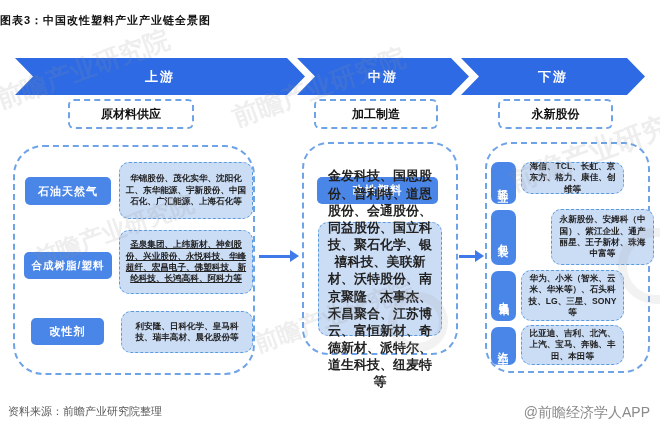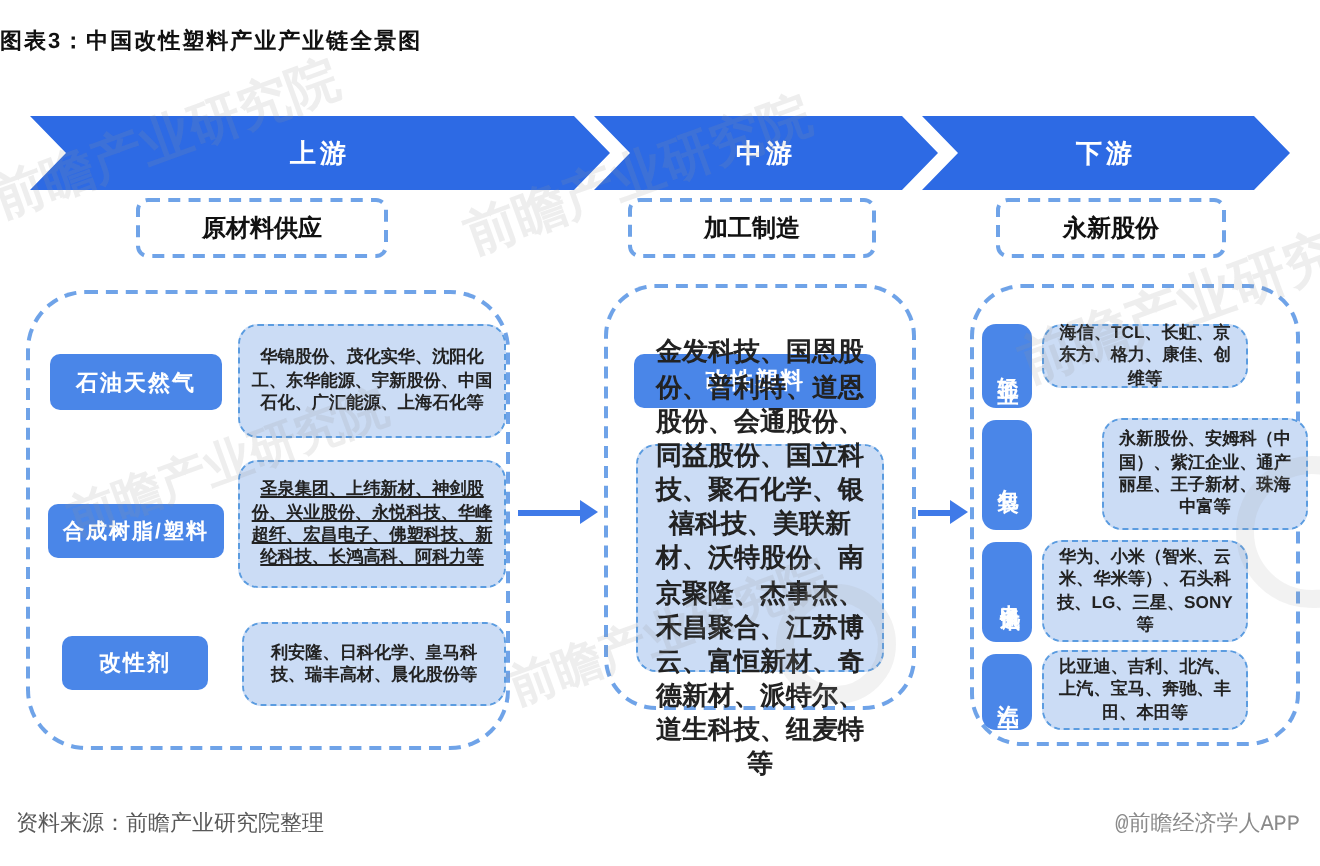--- a/index.html
+++ b/index.html
@@ -68,21 +68,21 @@
   .flow-arrow{position:absolute;height:13px;z-index:1;}
   .flow-arrow .shaft{position:absolute;left:0;top:5px;height:3px;
     width:calc(100% - 9px);background:#3f7ae8;}
   .flow-arrow .head{position:absolute;right:0;top:0;width:0;height:0;
     border-left:9px solid #3f7ae8;border-top:6.5px solid transparent;
     border-bottom:6.5px solid transparent;}
   .fa1{left:259px;top:250px;width:40px;}
   .fa2{left:459px;top:250px;width:25px;}
 
   .source{position:absolute;left:8px;top:404px;font-size:11px;color:var(--src);}
-  .credit{position:absolute;right:10px;top:404px;font-size:11px;color:var(--credit);font-family:Liberation Mono, monospace;}
+  .credit{position:absolute;right:10px;top:404px;font-size:14px;color:var(--credit);}
 
   .wm{position:absolute;color:rgba(150,150,150,.16);font-weight:700;
     transform:rotate(-20deg);pointer-events:none;z-index:2;white-space:nowrap;}
   .wm1{left:-8px;top:52px;font-size:26px;}
   .wm2{left:228px;top:70px;font-size:26px;}
   .wm3{left:505px;top:130px;font-size:28px;}
   .wm4{left:30px;top:215px;font-size:24px;}
   .wm5{left:250px;top:300px;font-size:24px;}
   .ring{position:absolute;border:9px solid rgba(160,160,160,.14);border-radius:50%;
     pointer-events:none;z-index:2;}

